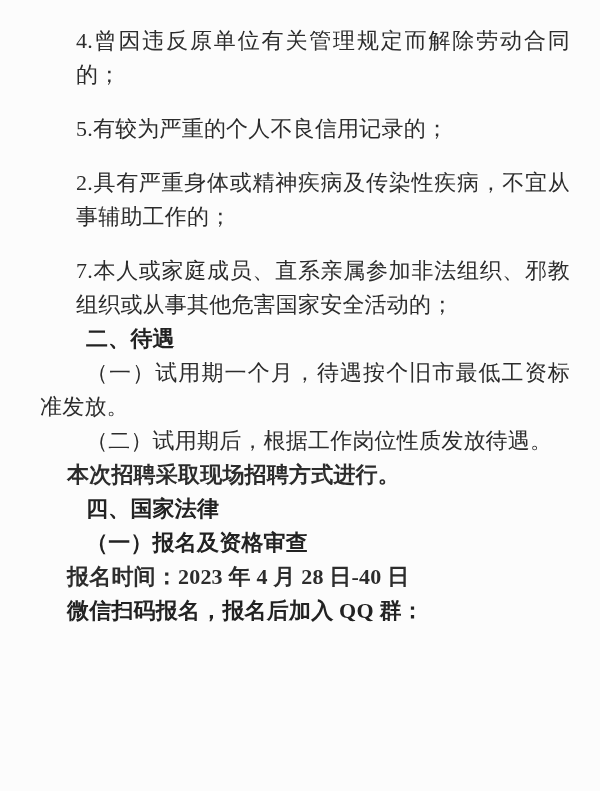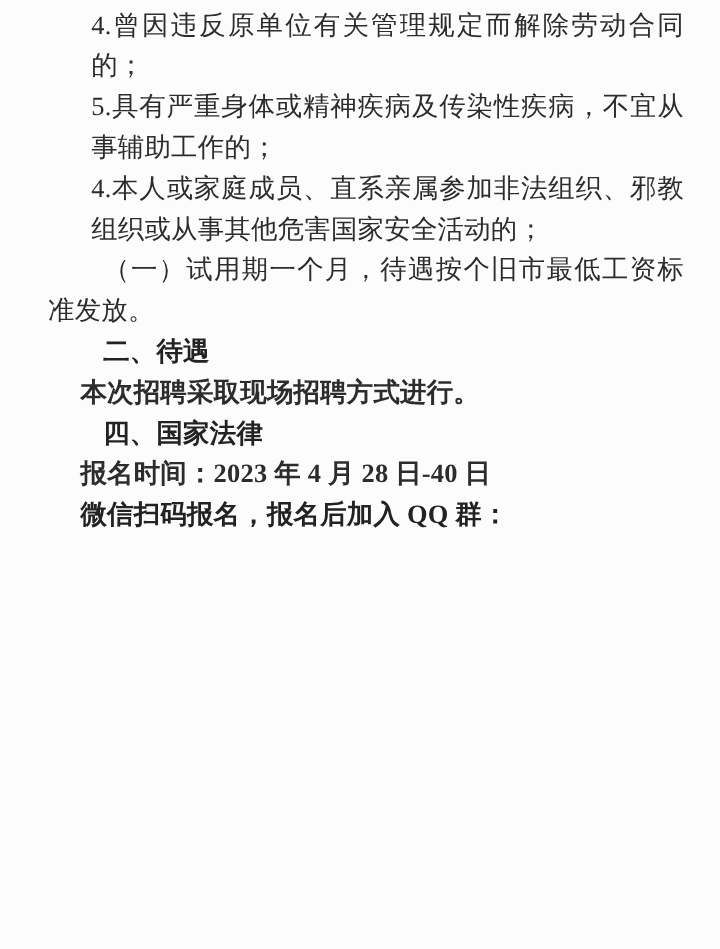--- a/index.html
+++ b/index.html
@@ -26,20 +26,21 @@
     font-size: 22px;
     line-height: 34px;
     color: #2c2c2c;
     text-align: justify;
     letter-spacing: 0.2px;
     word-break: break-all;
   }
   
   .para.list {
     margin-left: 36px;
+    margin-top: 20px;
   }
   
   .para.indent2 {
     text-indent: 46px;
   }
   
   .para.indent1 {
     text-indent: 27px;
     font-weight: bold;
   }
@@ -47,22 +48,25 @@
     font-weight: bold;
     color: #222222;
   }
 </style>
 </head>
 <body>
 
 <div class="page">
   <div class="doc-body">
       <p class="para list">4.曾因违反原单位有关管理规定而解除劳动合同的；</p>
-      <p class="para list">5.具有严重身体或精神疾病及传染性疾病，不宜从事辅助工作的；</p>
-      <p class="para list">4.本人或家庭成员、直系亲属参加非法组织、邪教组织或从事其他危害国家安全活动的；</p>
+      <p class="para list">5.有较为严重的个人不良信用记录的；</p>
+      <p class="para list">2.具有严重身体或精神疾病及传染性疾病，不宜从事辅助工作的；</p>
+      <p class="para list">7.本人或家庭成员、直系亲属参加非法组织、邪教组织或从事其他危害国家安全活动的；</p>
+      <p class="para indent2 bold">二、待遇</p>
       <p class="para indent2">（一）试用期一个月，待遇按个旧市最低工资标准发放。</p>
-      <p class="para indent2 bold">二、待遇</p>
+      <p class="para indent2">（二）试用期后，根据工作岗位性质发放待遇。</p>
       <p class="para indent1">本次招聘采取现场招聘方式进行。</p>
       <p class="para indent2 bold">四、国家法律</p>
+      <p class="para indent2 bold">（一）报名及资格审查</p>
       <p class="para indent1">报名时间：2023 年 4 月 28 日-40 日</p>
       <p class="para indent1 bold">微信扫码报名，报名后加入 QQ 群：</p>
     </div>
 </div>
 
 </body></html>

